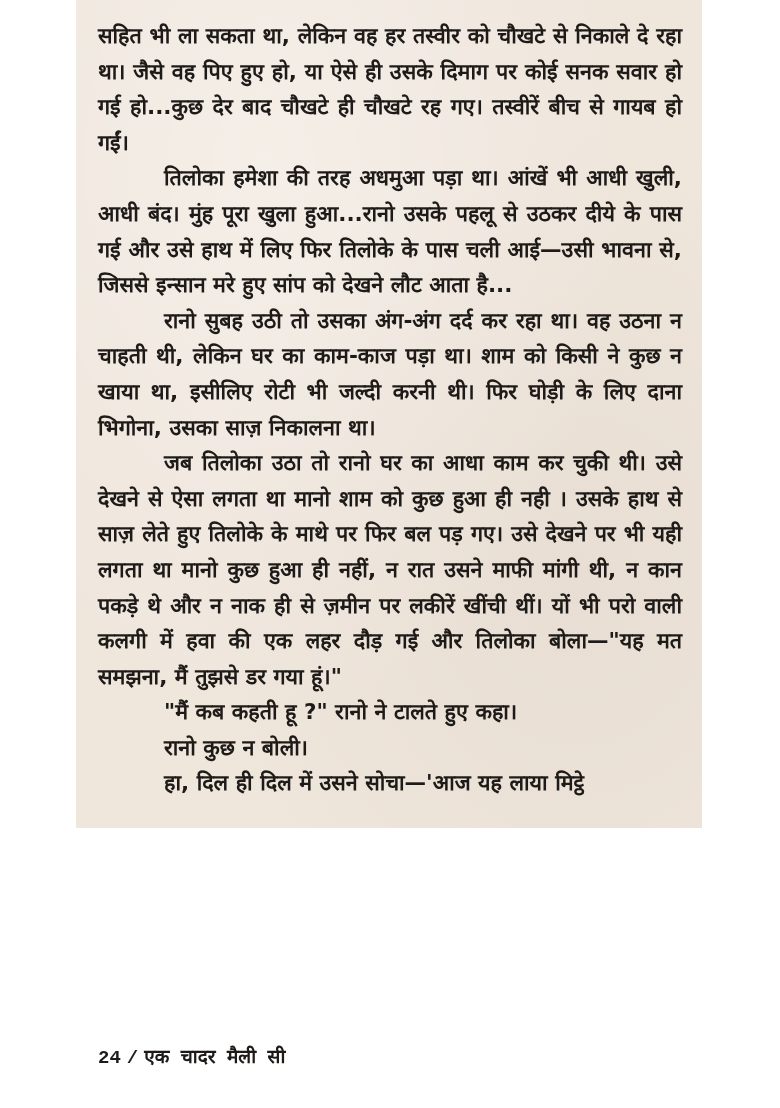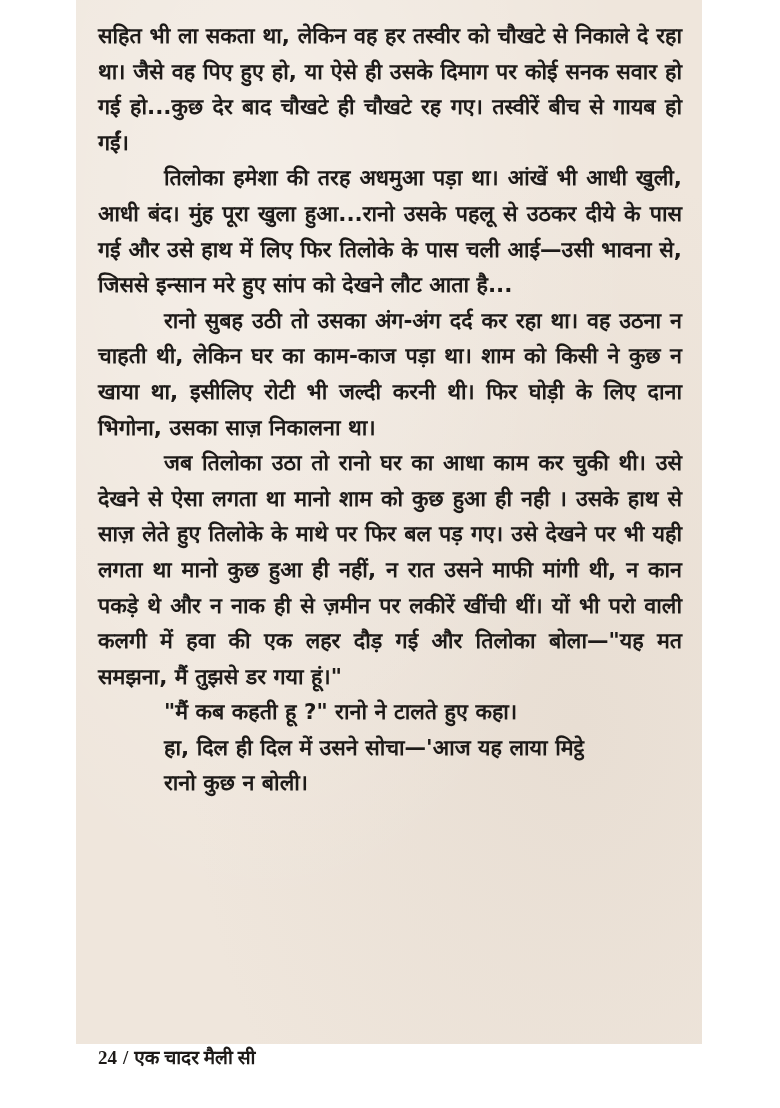--- a/index.html
+++ b/index.html
@@ -11,21 +11,21 @@
       width: 780px;
       height: 1108px;
       position: relative;
       overflow: hidden;
     }
     .page {
       position: absolute;
       left: 76px;
       top: 0;
       width: 626px;
-      height: 1044px;
+      height: 828px;
       background: #efe6dc;
       background-image:
         radial-gradient(ellipse at 30% 20%, rgba(255,255,255,0.35), rgba(255,255,255,0) 60%),
         radial-gradient(ellipse at 80% 70%, rgba(200,185,170,0.18), rgba(200,185,170,0) 55%);
       box-sizing: border-box;
       padding: 18px 20px 0 22px;
     }
     .text {
       font-family: "DejaVu Sans", sans-serif;
       font-weight: bold;
@@ -39,41 +39,41 @@
       margin: 0;
       text-indent: 66px;
     }
     .para.first {
       text-indent: 0;
     }
     .footer {
       position: absolute;
       left: 22px;
       top: 1043px;
-      font-family: Liberation Serif, serif;
+      font-family: Liberation Mono, monospace;
       font-weight: bold;
       font-size: 19px;
       color: #1d1a18;
       line-height: 30px;
       text-align: right;
     }
     .footer .sep {
       margin: 0 6px;
     }
   </style>
 </head>
 <body>
 
 <div class="page">
   <div class="text">
     <p class="para first">सहित भी ला सकता था, लेकिन वह हर तस्वीर को चौखटे से निकाले दे रहा था। जैसे वह पिए हुए हो, या ऐसे ही उसके दिमाग पर कोई सनक सवार हो गई हो...कुछ देर बाद चौखटे ही चौखटे रह गए। तस्वीरें बीच से गायब हो गईं।</p>
     <p class="para">तिलोका हमेशा की तरह अधमुआ पड़ा था। आंखें भी आधी खुली, आधी बंद। मुंह पूरा खुला हुआ...रानो उसके पहलू से उठकर दीये के पास गई और उसे हाथ में लिए फिर तिलोके के पास चली आई—उसी भावना से, जिससे इन्सान मरे हुए सांप को देखने लौट आता है...</p>
     <p class="para">रानो सुबह उठी तो उसका अंग-अंग दर्द कर रहा था। वह उठना न चाहती थी, लेकिन घर का काम-काज पड़ा था। शाम को किसी ने कुछ न खाया था, इसीलिए रोटी भी जल्दी करनी थी। फिर घोड़ी के लिए दाना भिगोना, उसका साज़ निकालना था।</p>
     <p class="para">जब तिलोका उठा तो रानो घर का आधा काम कर चुकी थी। उसे देखने से ऐसा लगता था मानो शाम को कुछ हुआ ही नही । उसके हाथ से साज़ लेते हुए तिलोके के माथे पर फिर बल पड़ गए। उसे देखने पर भी यही लगता था मानो कुछ हुआ ही नहीं, न रात उसने माफी मांगी थी, न कान पकड़े थे और न नाक ही से ज़मीन पर लकीरें खींची थीं। यों भी परो वाली कलगी में हवा की एक लहर दौड़ गई और तिलोका बोला—"यह मत समझना, मैं तुझसे डर गया हूं।"</p>
     <p class="para">"मैं कब कहती हू ?" रानो ने टालते हुए कहा।</p>
+    <p class="para">रानो कुछ न बोली।</p>
     <p class="para">हा, दिल ही दिल में उसने सोचा—'आज यह लाया मिट्ठे</p>
-    <p class="para">रानो कुछ न बोली।</p>
   </div>
 
   <div class="footer">
     <span>24</span><span class="sep">/</span><span>एक चादर मैली सी</span>
   </div>
 </div>
 
 </body></html>

